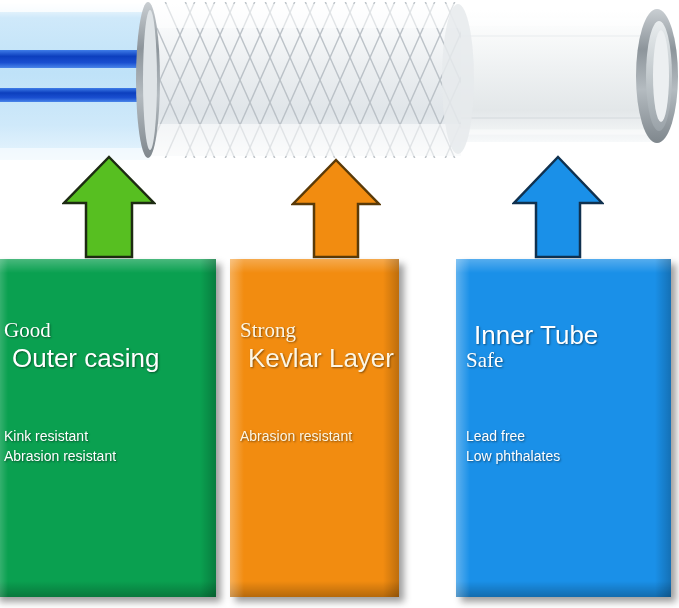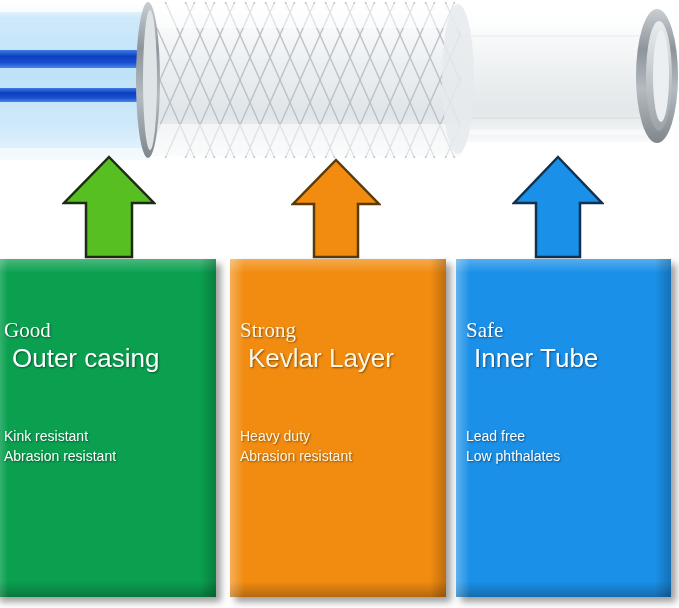--- a/index.html
+++ b/index.html
@@ -52,21 +52,21 @@
     width: 222px;
     background:
       linear-gradient(to right, rgba(255,255,255,0.30) 0px, rgba(255,255,255,0.0) 14px,
                       rgba(255,255,255,0.0) calc(100% - 16px), rgba(0,0,0,0.22) 100%),
       linear-gradient(to bottom, rgba(255,255,255,0.26) 0px, rgba(255,255,255,0.0) 14px,
                       rgba(255,255,255,0.0) calc(100% - 16px), rgba(0,0,0,0.25) 100%),
       #0aa050;
   }
   .panel-orange {
     left: 230px;
-    width: 216px;
+    width: 169px;
     background:
       linear-gradient(to right, rgba(255,255,255,0.30) 0px, rgba(255,255,255,0.0) 14px,
                       rgba(255,255,255,0.0) calc(100% - 16px), rgba(0,0,0,0.22) 100%),
       linear-gradient(to bottom, rgba(255,255,255,0.26) 0px, rgba(255,255,255,0.0) 14px,
                       rgba(255,255,255,0.0) calc(100% - 16px), rgba(0,0,0,0.25) 100%),
       #f28c10;
   }
   .panel-blue {
     left: 456px;
     width: 215px;
@@ -260,28 +260,27 @@
       <div class="lbl lbl-feat">Kink resistant</div>
       <div class="lbl lbl-feat">Abrasion resistant</div>
     </div>
   </div>
 
   <div class="panel panel-orange">
     <div class="panel-inner">
       <div class="lbl lbl-kicker">Strong</div>
       <div class="lbl lbl-title">Kevlar Layer</div>
       <div class="lbl-gap"></div>
-      <div class="lbl lbl-feat">Heavy duty</div>
       <div class="lbl lbl-feat">Abrasion resistant</div>
     </div>
   </div>
 
   <div class="panel panel-blue">
     <div class="panel-inner">
+      <div class="lbl lbl-title">Inner Tube</div>
       <div class="lbl lbl-kicker">Safe</div>
-      <div class="lbl lbl-title">Inner Tube</div>
       <div class="lbl-gap"></div>
       <div class="lbl lbl-feat">Lead free</div>
       <div class="lbl lbl-feat">Low phthalates</div>
     </div>
   </div>
 
 </div>
 
 </body></html>

